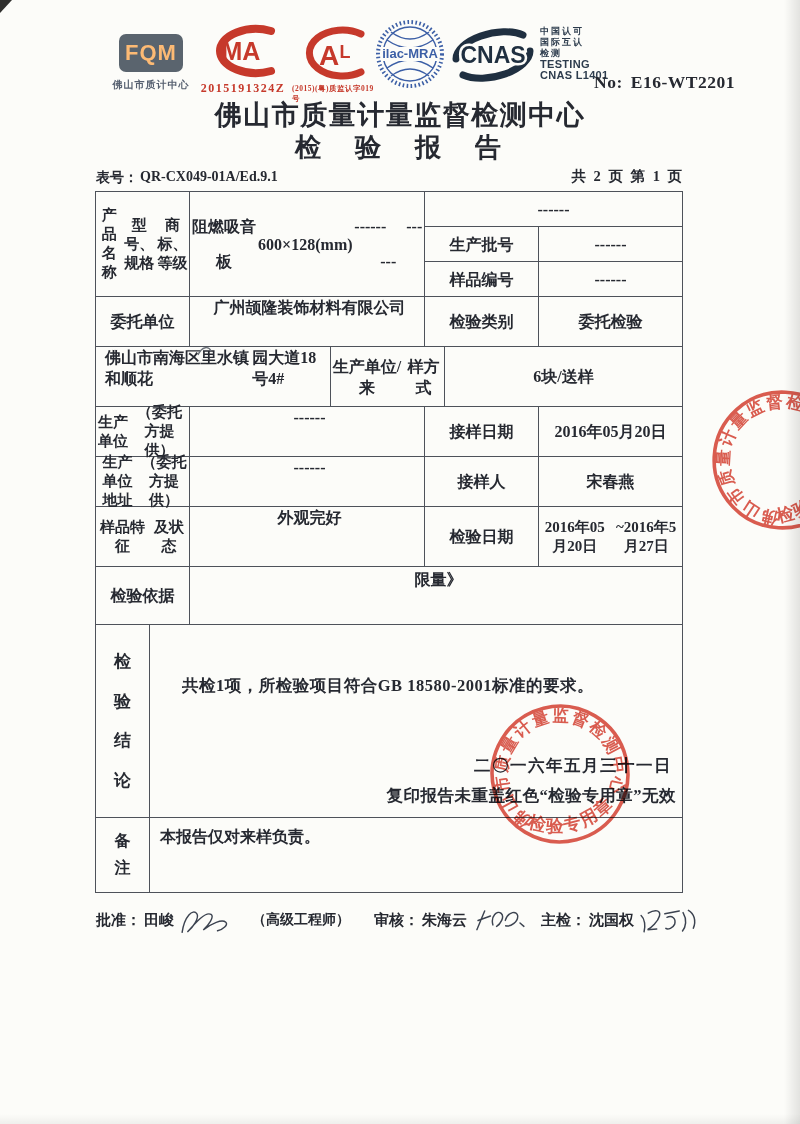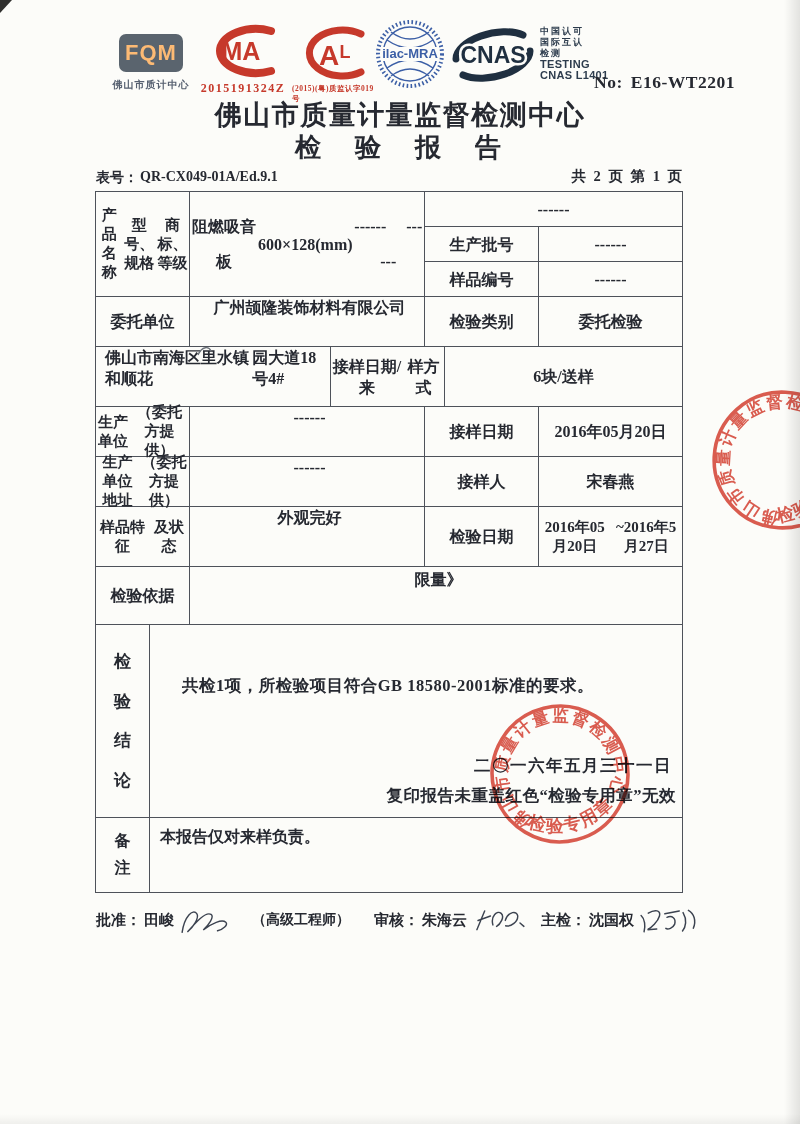--- a/index.html
+++ b/index.html
@@ -195,21 +195,21 @@
         <span>委托检验</span>
       </div>
     </div>
 
     <div class="t-row h60">
       <div class="cell c2 left">
         <span>佛山市南海区里水镇和顺花</span>
         <span>园大道18号4#</span>
       </div>
       <div class="cell c3">
-        <span>接样日期/来</span>
+        <span>生产单位/来</span>
         <span>样方式</span>
       </div>
       <div class="cell c4">
         <span>6块/送样</span>
       </div>
     </div>
 
     <div class="t-row h50">
       <div class="cell c1 small">
         <span>生产单位</span>

